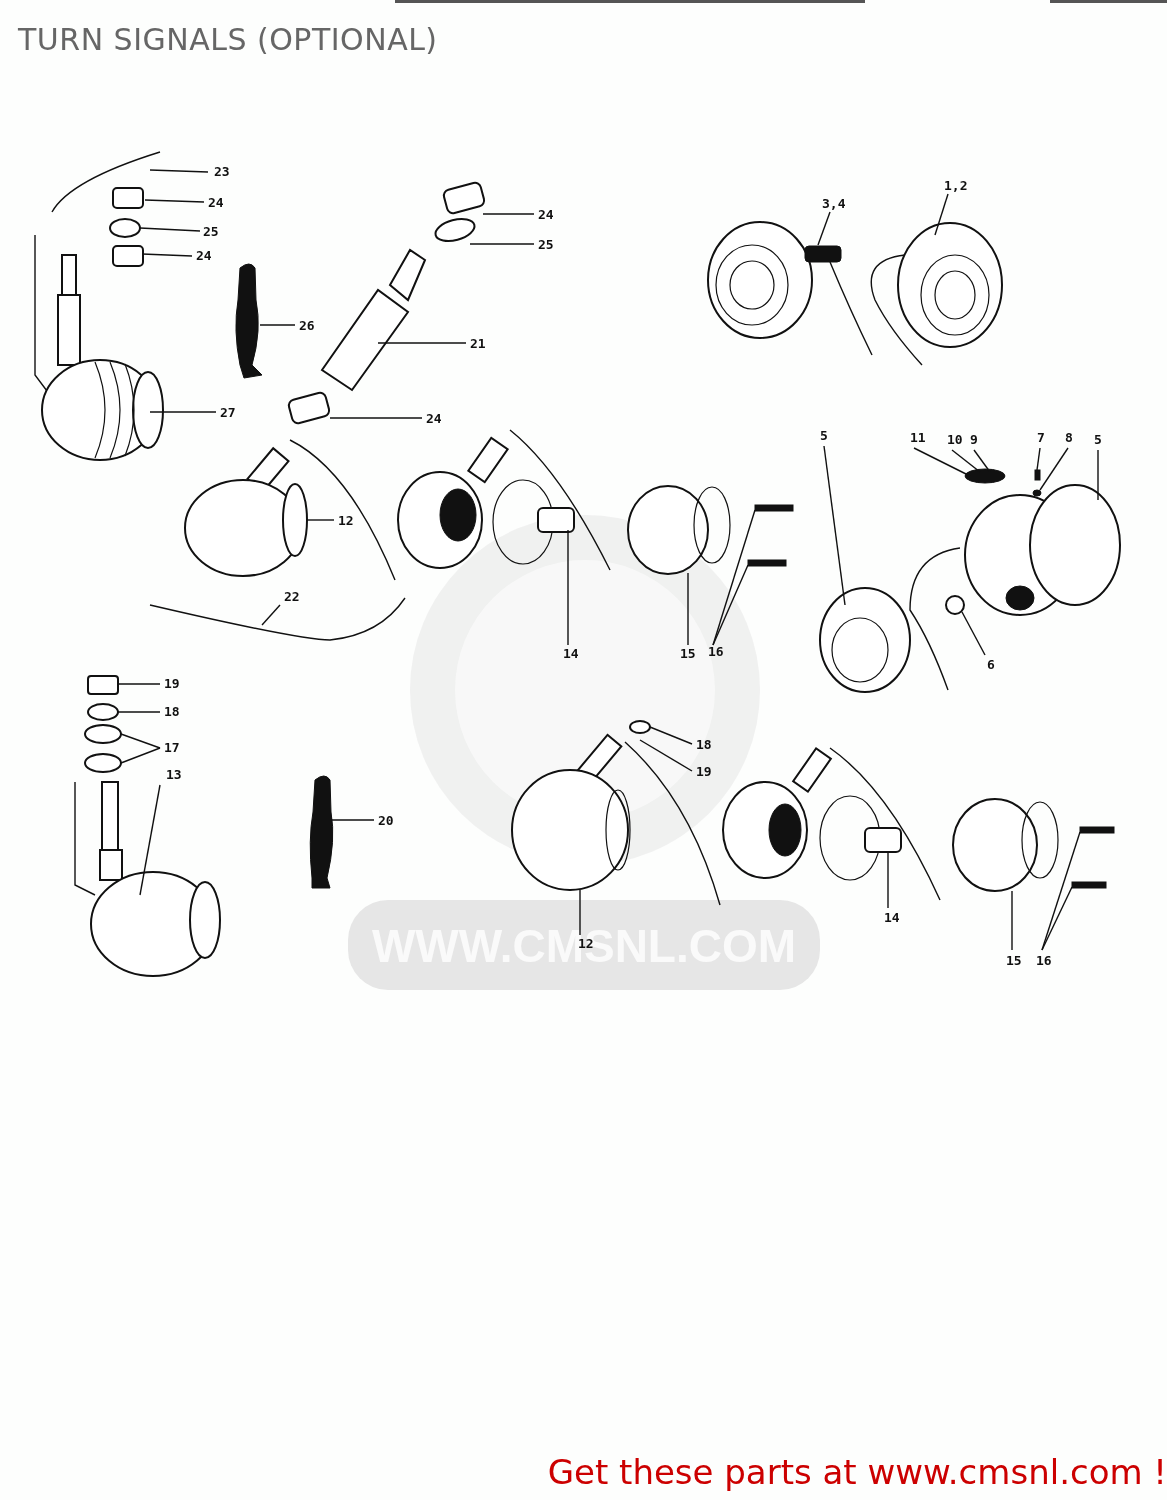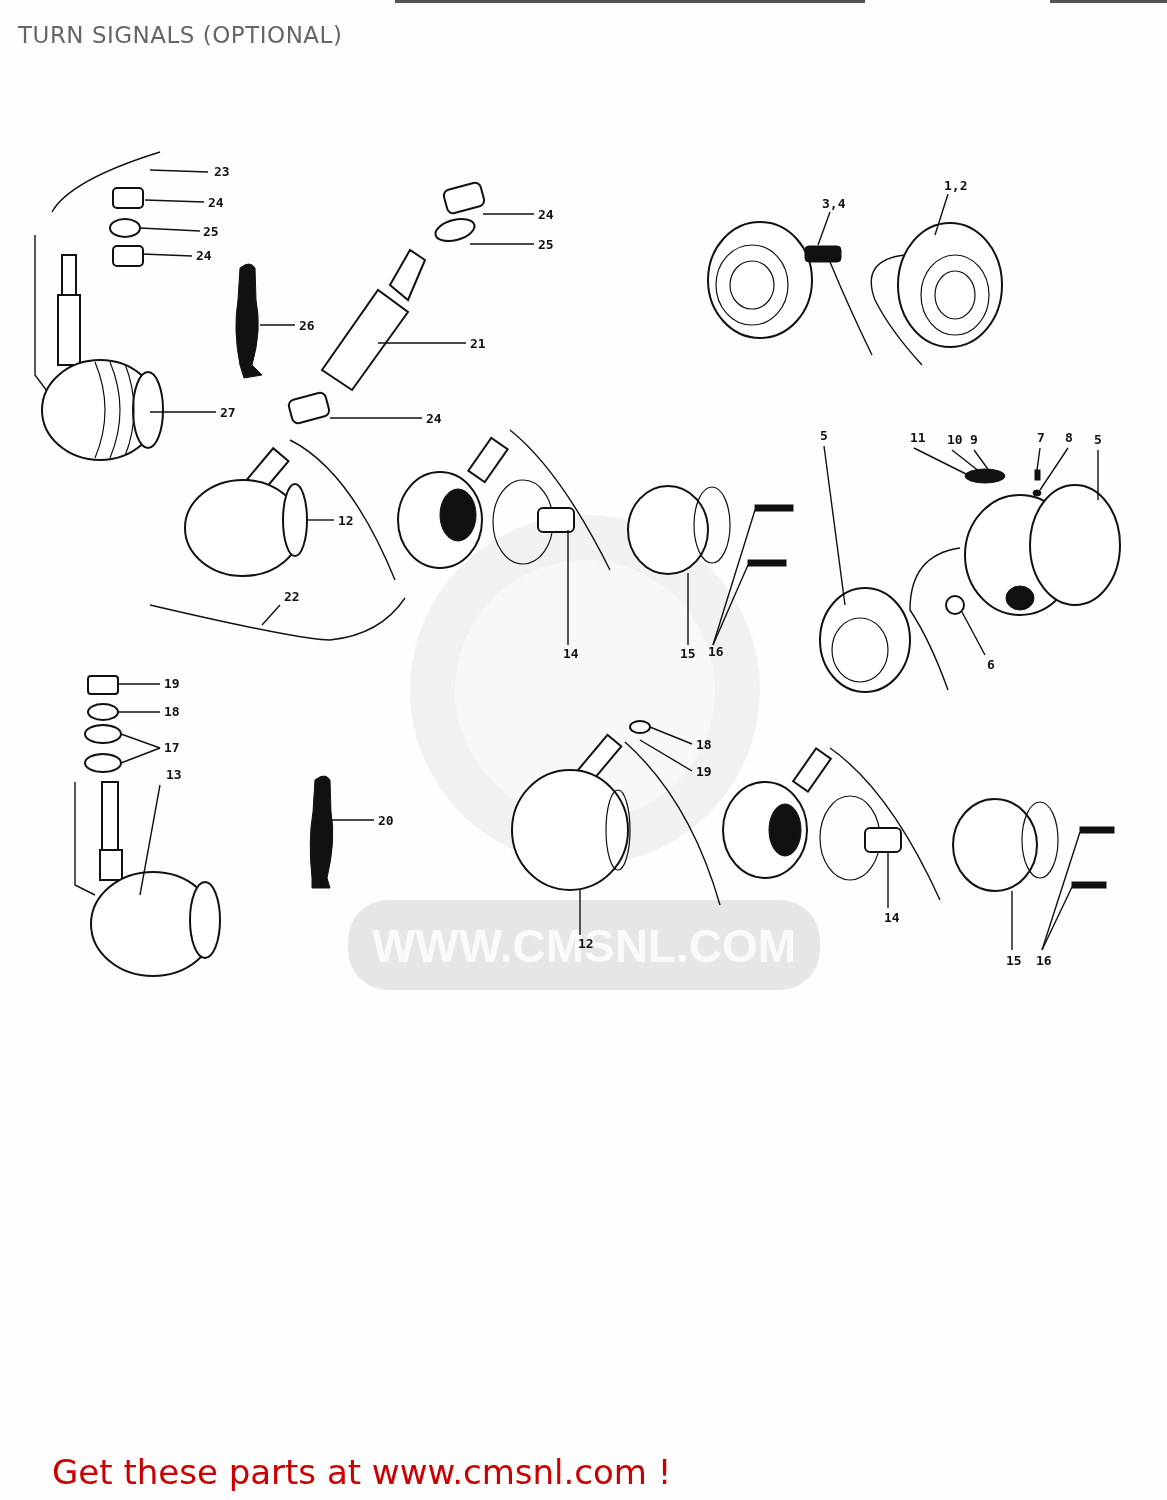--- a/index.html
+++ b/index.html
@@ -1,30 +1,30 @@
 <!DOCTYPE html>
 <html><head>
 <meta charset="utf-8">
 <style>
   html, body { margin:0; padding:0; background:#fdfefd; }
   body { width:1167px; height:1500px; position:relative; overflow:hidden;
          font-family:"DejaVu Sans", sans-serif; }
   .topbar { position:absolute; top:0; height:3px; background:#555; }
-  .title { position:absolute; left:18px; top:22px; font-size:23px; color:#666;
+  .title { position:absolute; left:18px; top:22px; font-size:30px; color:#666;
            letter-spacing:0.5px; font-family:"DejaVu Sans", sans-serif; }
   svg.diagram { position:absolute; left:0; top:0; }
   .lbl { font-family:"DejaVu Sans Mono", monospace; font-size:13px; font-weight:bold;
          fill:#111; }
   .lead { stroke:#111; stroke-width:1.4; fill:none; }
   .part { stroke:#111; stroke-width:2; fill:#fff; }
   .dark { fill:#111; stroke:#111; }
   .ring { stroke:#111; stroke-width:1.2; fill:none; }
   .wm { fill:#e6e6e6; }
   .wmtxt { fill:#fafafa; font-family:"Liberation Sans", sans-serif; font-weight:bold; font-size:46px; }
-  .footer { position:absolute; left:0; width:1167px; top:1452px; text-align:left;
+  .footer { position:absolute; left:0; width:1167px; top:1452px; text-align:right;
             color:#cc0000; font-size:34px; font-family:"DejaVu Sans", sans-serif; }
   .footer span { margin-left:52px; }
 </style>
 </head>
 <body>
 
 <div class="topbar" style="left:395px; width:470px;"></div>
 <div class="topbar" style="left:1050px; width:117px;"></div>
 
 <div class="title">TURN SIGNALS (OPTIONAL)</div>

